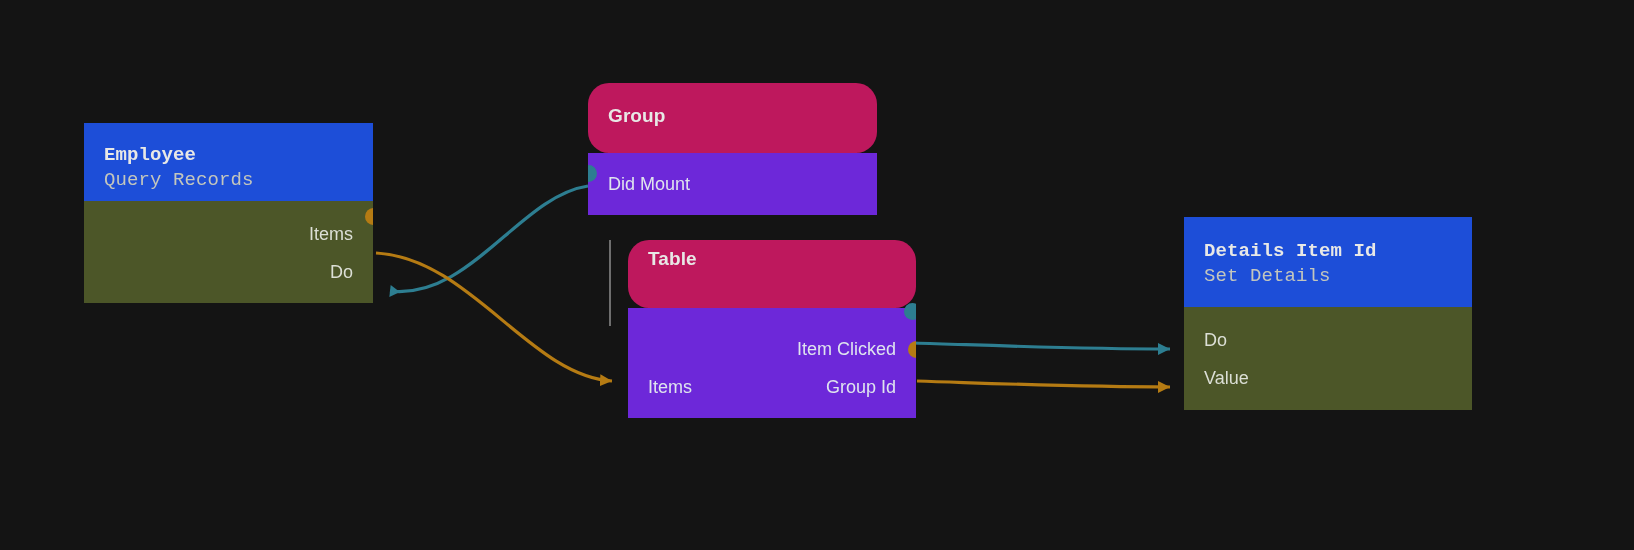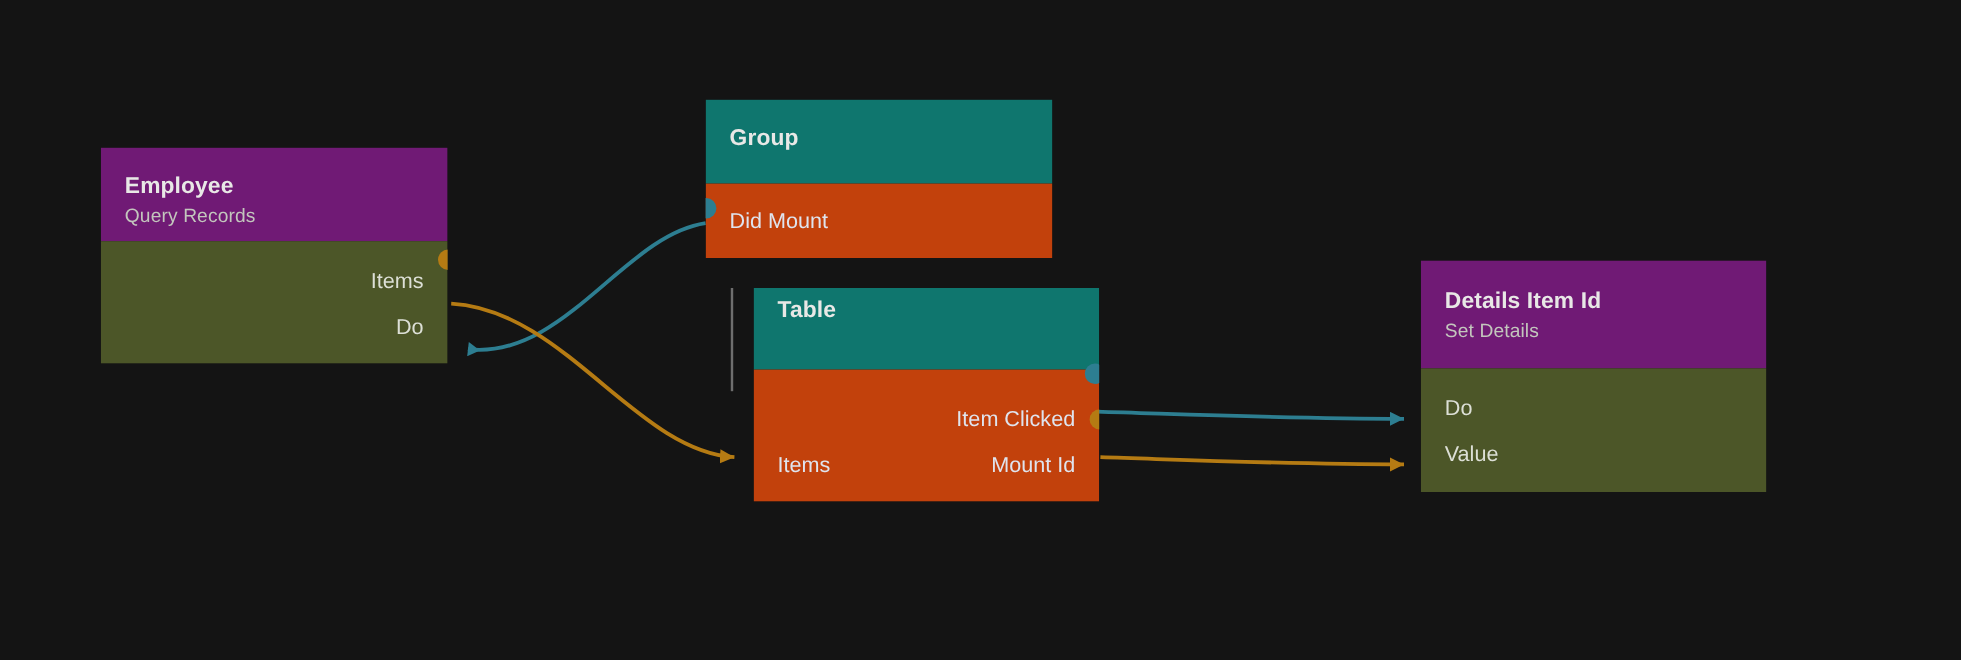--- a/index.html
+++ b/index.html
@@ -37,21 +37,21 @@
   }
   .node-title {
     font-size: 19px;
     font-weight: bold;
     color: #e8e8e6;
     line-height: 25px;
     letter-spacing: 0.1px;
     white-space: nowrap;
   }
   .node-subtitle {
-    font-size: 16px;
+    font-size: 19px;
     font-weight: normal;
     color: #c3c6bd;
     line-height: 25px;
     letter-spacing: 0.1px;
     white-space: nowrap;
   }
   .node-body {
     position: relative;
     box-sizing: border-box;
   }
@@ -75,25 +75,25 @@
   }
   .port-label.out {
     margin-left: auto;
     text-align: right;
   }
   .port-label.blue {
     color: #dfe4ee;
   }
 
   
-  .node-green .node-header { background: #701a75; }
+  .node-green .node-header { background: #1d4ed8; font-family: Liberation Mono, monospace; }
   .node-green .node-body   { background: #4c5628; }
   
-  .node-blue .node-header  { background: #0f766e; }
-  .node-blue .node-body    { background: #c2410c; }
+  .node-blue .node-header  { background: #be185d; border-radius: 21px; }
+  .node-blue .node-body    { background: #6d28d9; }
 
   #node-employee {
     left: 84px; top: 123px; width: 289px;
   }
   #node-employee .node-header { height: 78px; padding-top: 20px; }
   #node-employee .node-body   { height: 102px; padding-top: 14px; }
 
   #node-group {
     left: 588px; top: 83px; width: 289px;
   }
@@ -192,21 +192,21 @@
   <div class="node node-blue" id="node-table">
     <div class="node-header">
       <div class="node-title">Table</div>
     </div>
     <div class="node-body">
       <div class="port-row">
         <span class="port-label out blue">Item Clicked</span>
       </div>
       <div class="port-row">
         <span class="port-label in blue">Items</span>
-        <span class="port-label out blue">Mount Id</span>
+        <span class="port-label out blue">Group Id</span>
       </div>
       <span class="port-dot teal" style="left:276px; top:-5px;"></span>
       <span class="port-dot orange" style="left:280px; top:33px;"></span>
     </div>
   </div>
 
   <div class="node node-green" id="node-details">
     <div class="node-header">
       <div class="node-title">Details Item Id</div>
       <div class="node-subtitle">Set Details</div>

